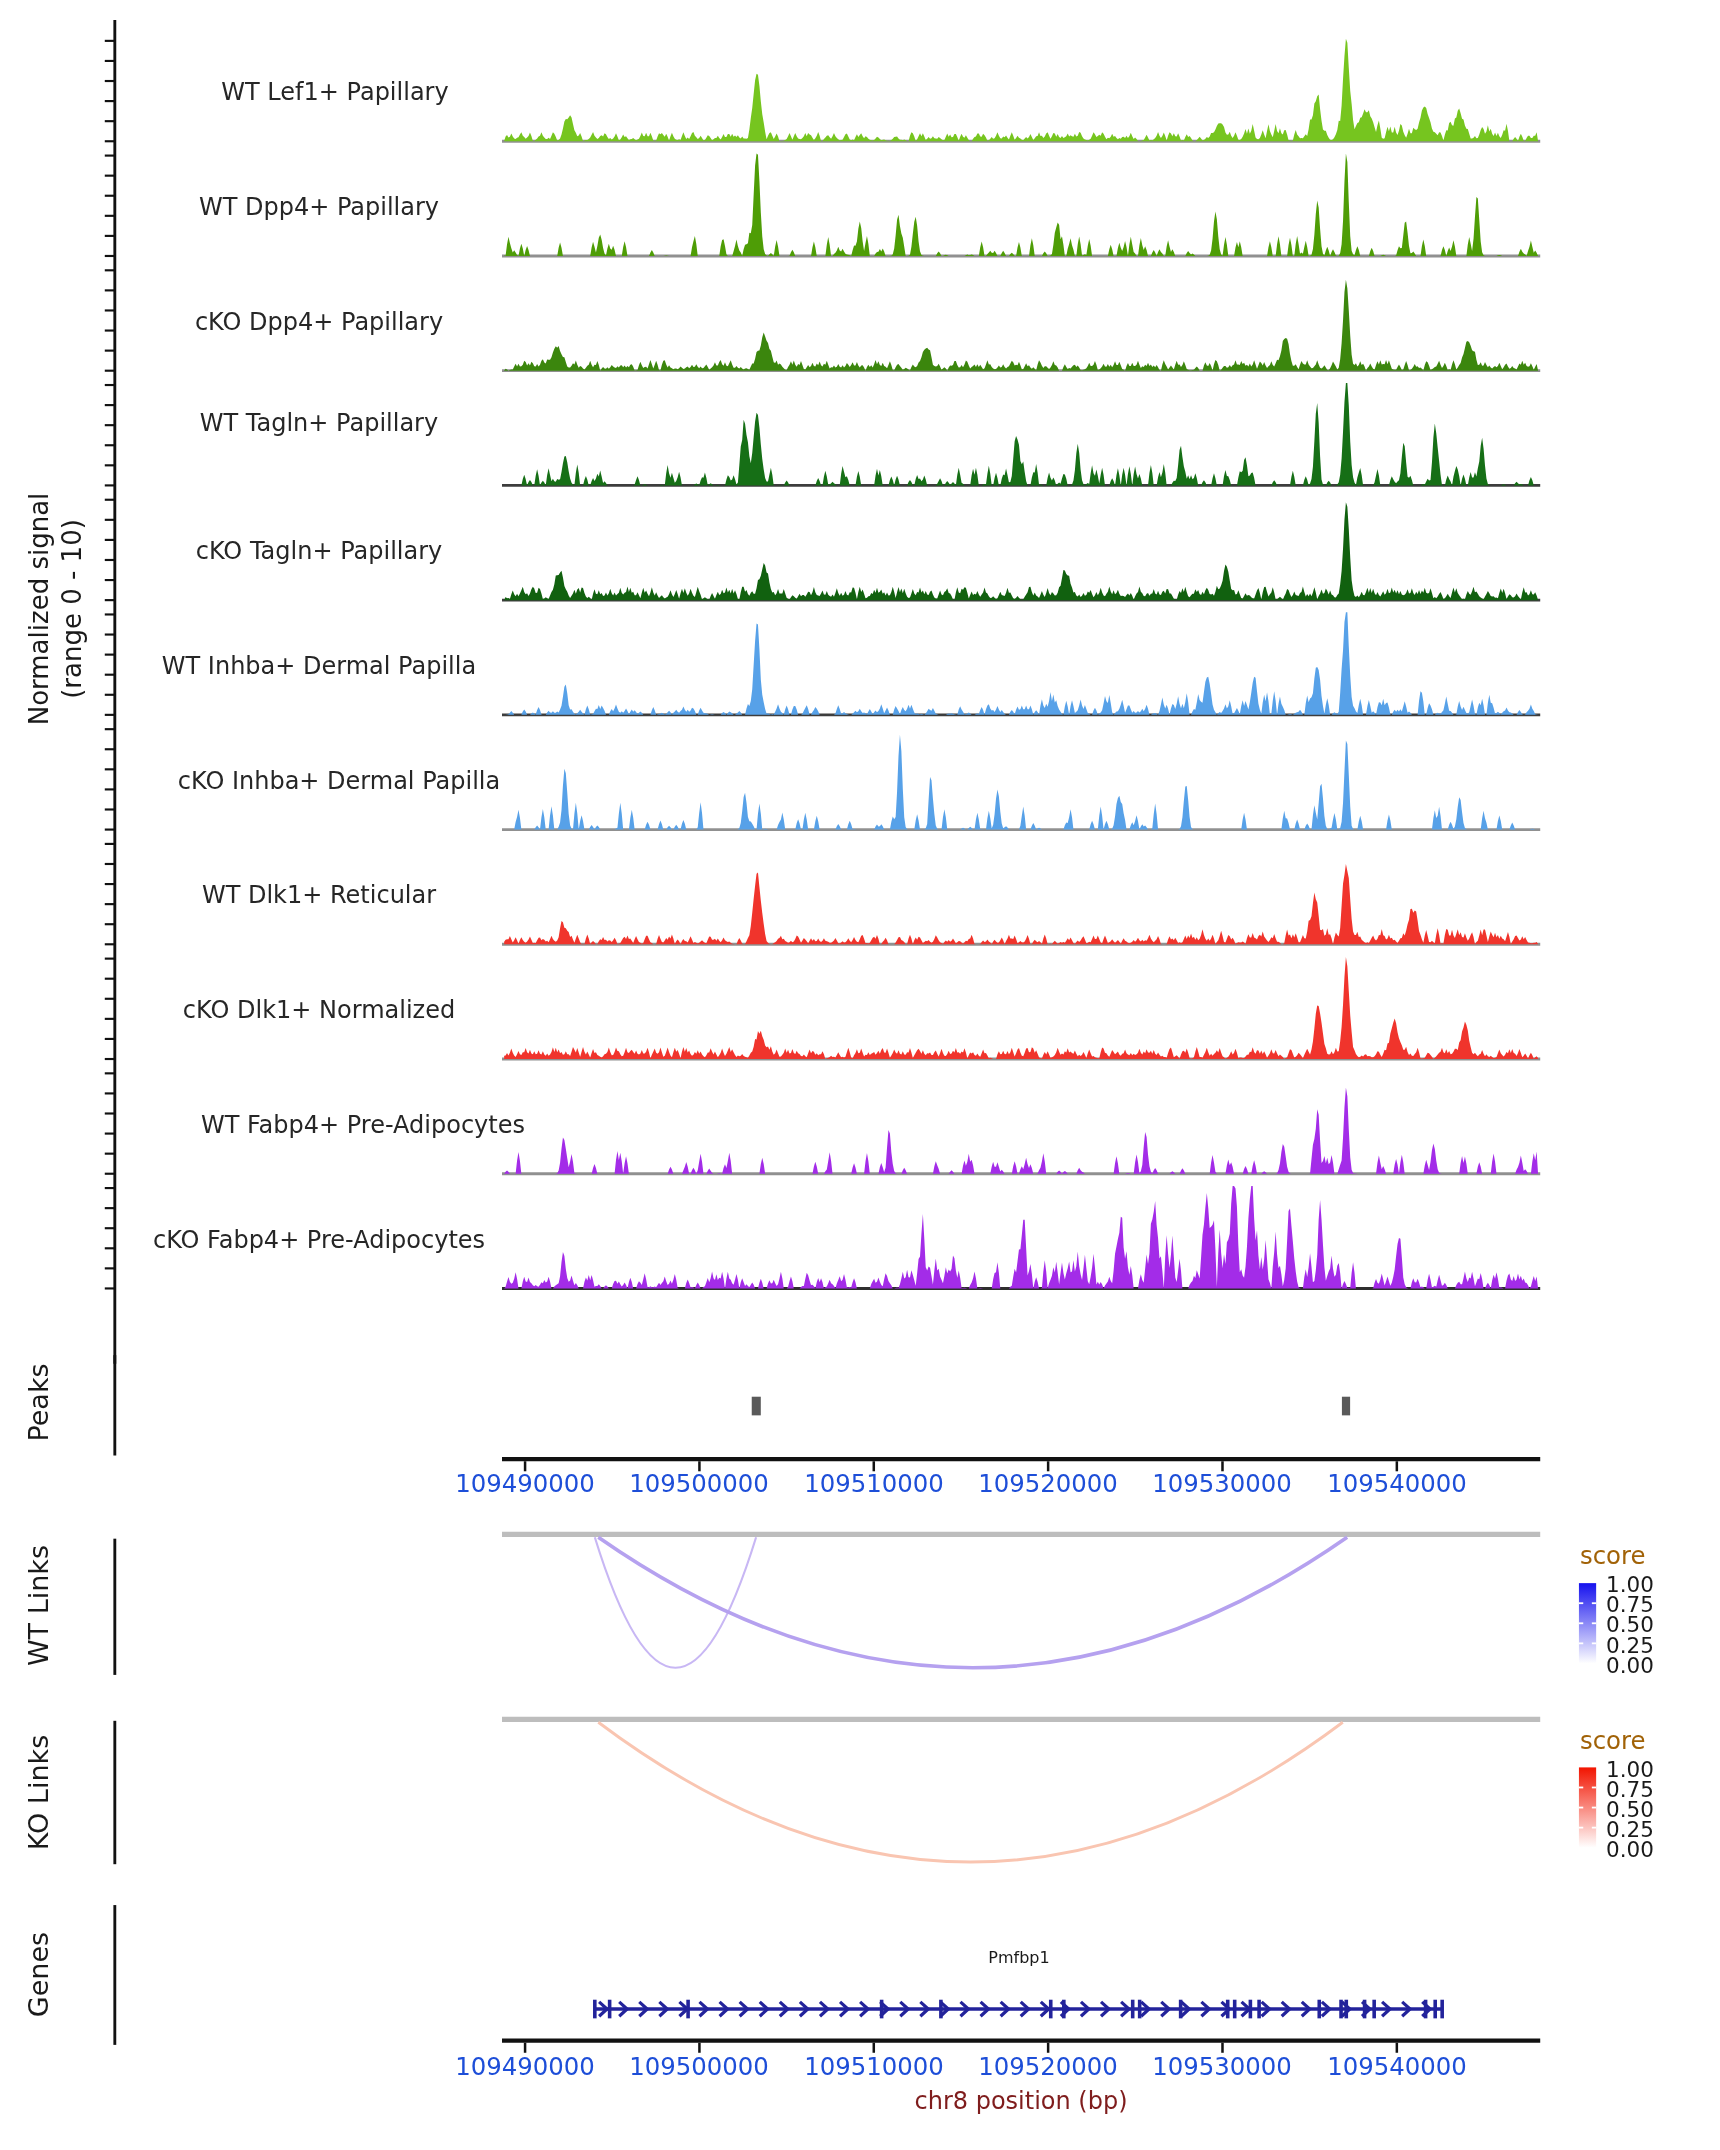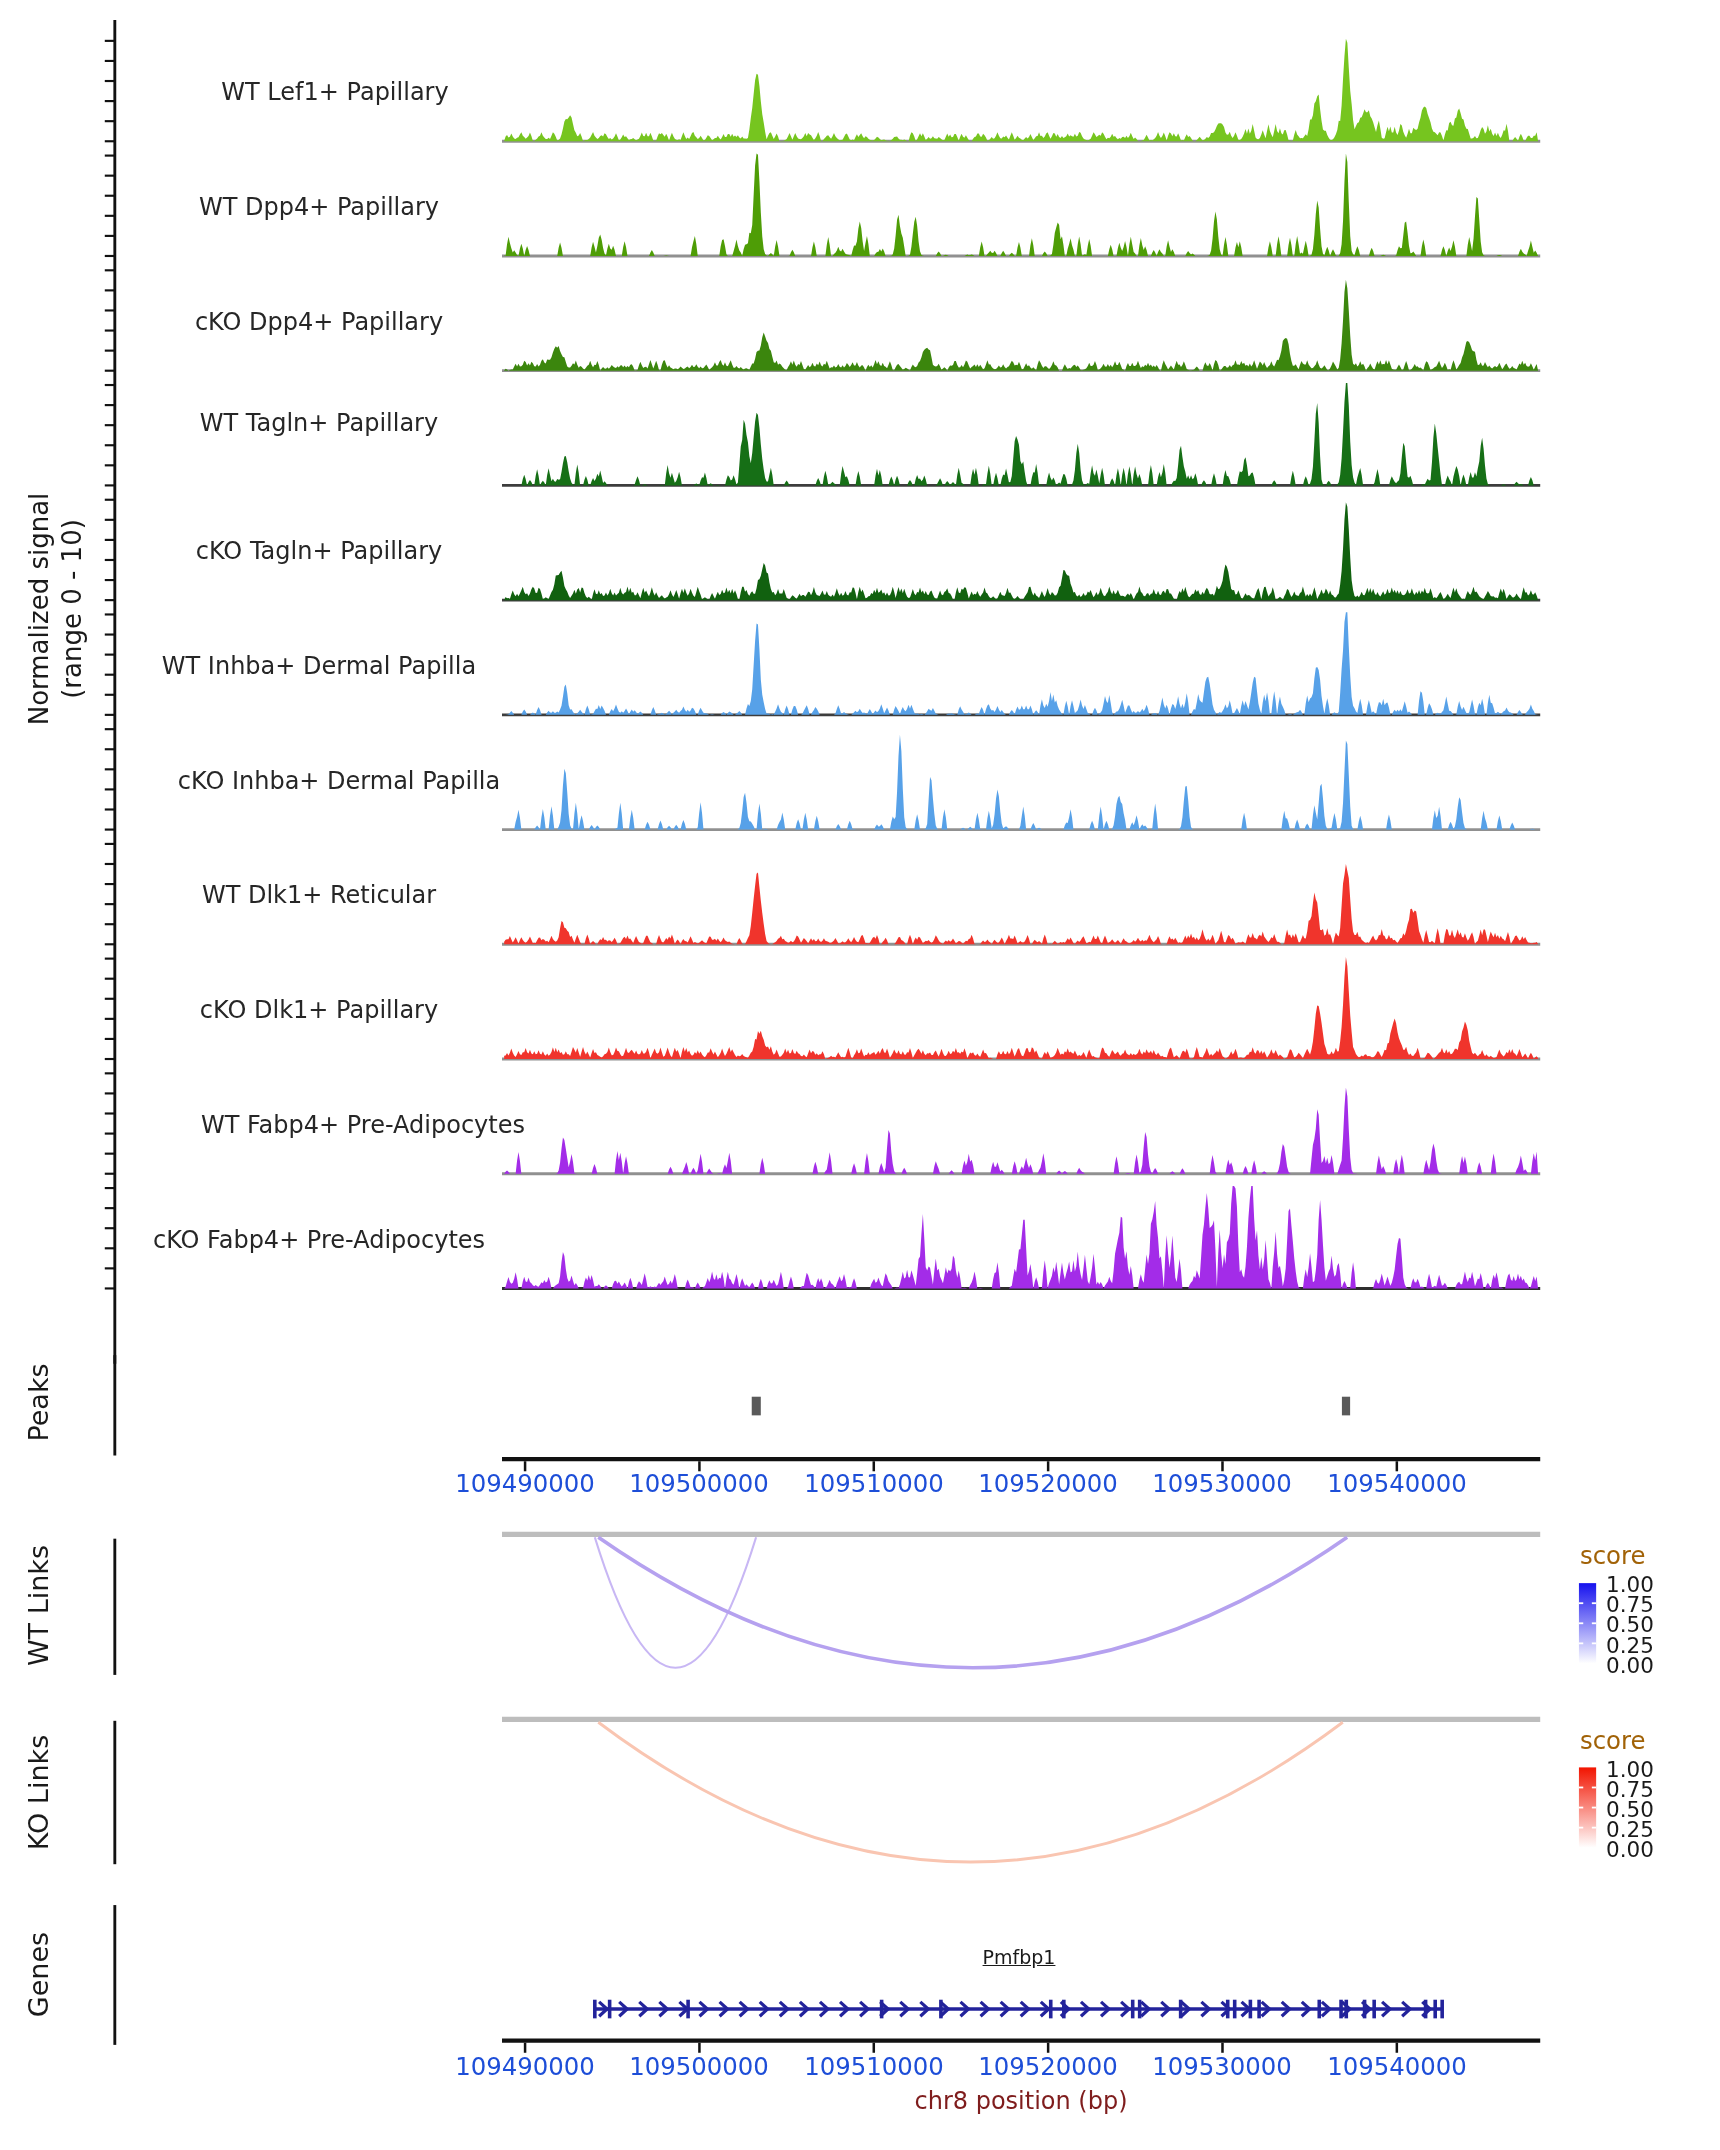--- a/index.html
+++ b/index.html
@@ -7,21 +7,21 @@
   #fig{position:relative;width:1721px;height:2151px;background:#ffffff;overflow:hidden;}
   #gfx{position:absolute;left:0;top:0;}
   .txt{position:absolute;white-space:nowrap;color:#262626;}
   .center{transform:translate(-50%,-50%);}
   .lefty{transform:translate(0,-50%);}
   .track-label{font-size:24px;color:#262626;}
   .tick-label{font-size:24.4px;color:#1d4ed8;}
   .vlabel{position:absolute;transform:rotate(-90deg);text-align:center;white-space:nowrap;
           color:#1a1a1a;font-size:27px;line-height:33px;}
   .ylab{font-size:26px;line-height:33px;}
-  .gene-name{font-size:19px;color:#1a1a1a;text-decoration:underline;}
+  .gene-name{font-size:16px;color:#1a1a1a;}
   .axis-title{font-size:24px;color:#7f1d1d;}
   .score-title{font-size:24.4px;color:#a16207;}
   .leg-num{font-size:21.5px;color:#1a1a1a;}
 </style>
 </head>
 <body>
 
 <div id="fig">
   <svg id="gfx" width="1721" height="2151" viewBox="0 0 2400 3000">
       <line x1="160" x2="160" y1="28" y2="1902" stroke="#111" stroke-width="4"></line>
@@ -248,21 +248,21 @@
 
   <div id="labels">
       <div class="txt track-label center" style="left: 335px; top: 92px;">WT Lef1+ Papillary</div>
       <div class="txt track-label center" style="left: 319px; top: 207px;">WT Dpp4+ Papillary</div>
       <div class="txt track-label center" style="left: 319px; top: 322px;">cKO Dpp4+ Papillary</div>
       <div class="txt track-label center" style="left: 319px; top: 423px;">WT Tagln+ Papillary</div>
       <div class="txt track-label center" style="left: 319px; top: 551px;">cKO Tagln+ Papillary</div>
       <div class="txt track-label center" style="left: 319px; top: 666px;">WT Inhba+ Dermal Papilla</div>
       <div class="txt track-label center" style="left: 319px; top: 781px; margin-left: 20px;">cKO Inhba+ Dermal Papilla</div>
       <div class="txt track-label center" style="left: 319px; top: 895px;">WT Dlk1+ Reticular</div>
-      <div class="txt track-label center" style="left: 319px; top: 1010px;">cKO Dlk1+ Papillary</div>
+      <div class="txt track-label center" style="left: 319px; top: 1010px;">cKO Dlk1+ Normalized</div>
       <div class="txt track-label center" style="left: 319px; top: 1125px; margin-left: 44px;">WT Fabp4+ Pre-Adipocytes</div>
       <div class="txt track-label center" style="left: 319px; top: 1240px;">cKO Fabp4+ Pre-Adipocytes</div>
       <div class="txt tick-label center" style="left: 525px; top: 1483px;">109490000</div>
       <div class="txt tick-label center" style="left: 699px; top: 1483px;">109500000</div>
       <div class="txt tick-label center" style="left: 874px; top: 1483px;">109510000</div>
       <div class="txt tick-label center" style="left: 1048px; top: 1483px;">109520000</div>
       <div class="txt tick-label center" style="left: 1222px; top: 1483px;">109530000</div>
       <div class="txt tick-label center" style="left: 1397px; top: 1483px;">109540000</div>
       <div class="txt tick-label center" style="left: 525px; top: 2066px;">109490000</div>
       <div class="txt tick-label center" style="left: 699px; top: 2066px;">109500000</div>

